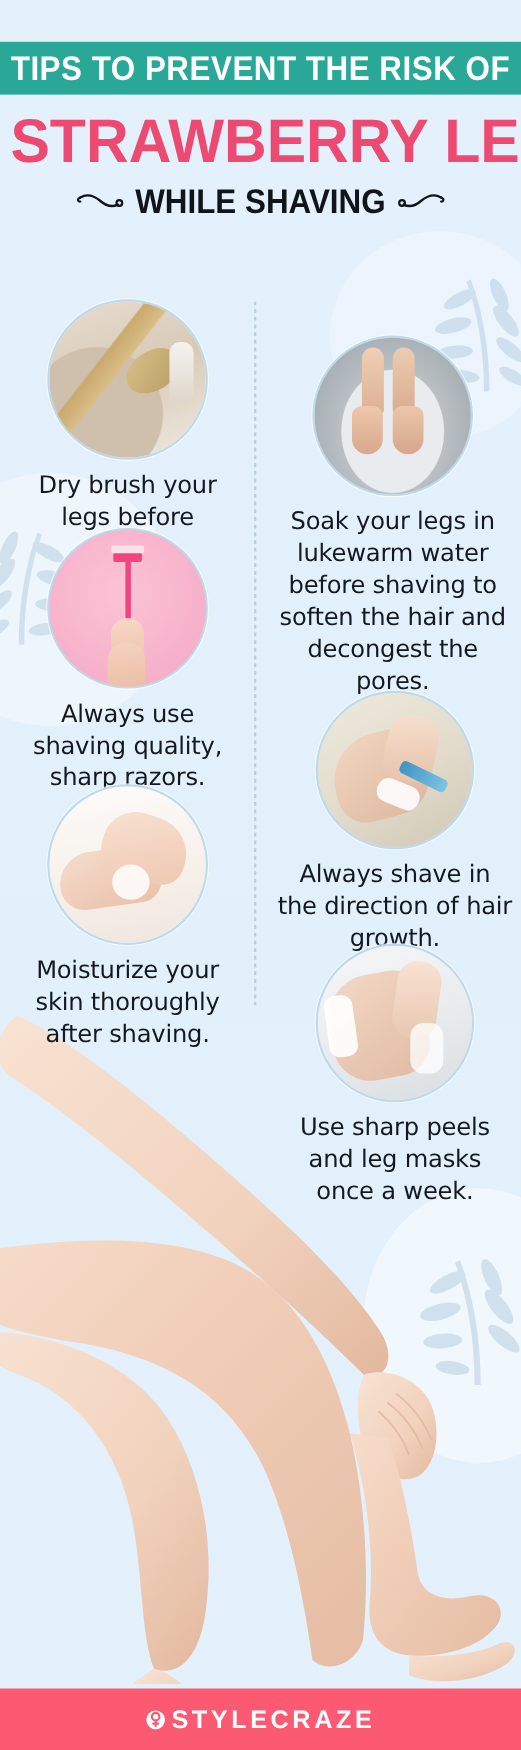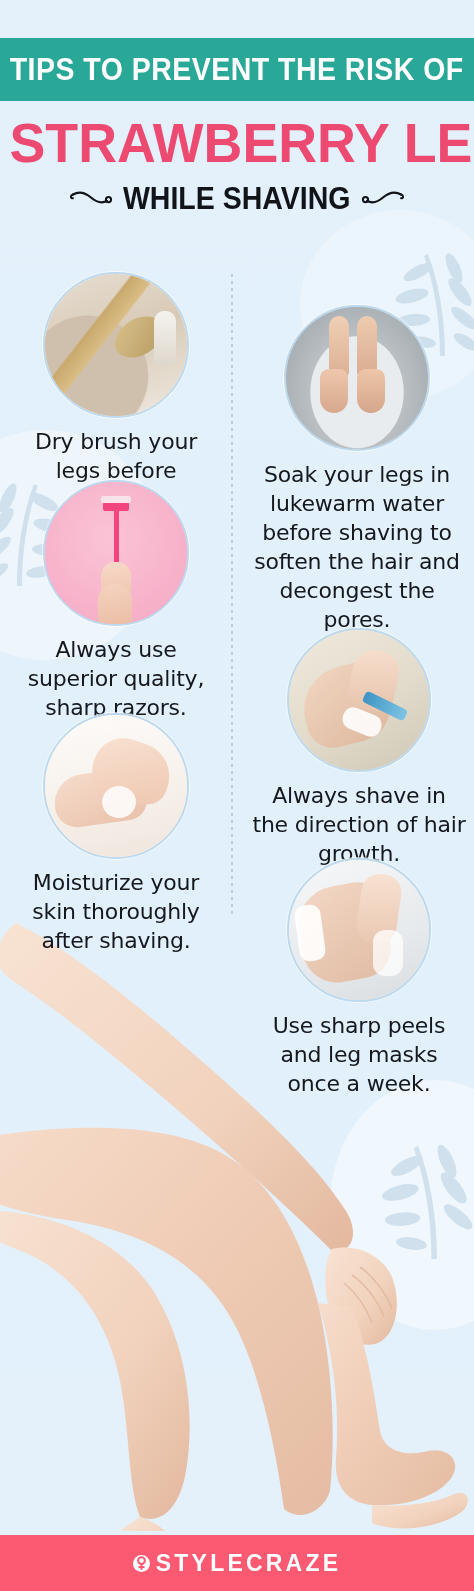--- a/index.html
+++ b/index.html
@@ -14,21 +14,21 @@
         background:linear-gradient(180deg,#e4f1fb 0%,#e2f0fb 55%,#e4f1fb 100%);}
 
   
   .bg-blob{position:absolute;border-radius:50%;background:#ffffff;opacity:.45;}
   .leaf{position:absolute;opacity:.55;}
 
   
   .top-pad{height:38px;}
   .banner{
     background:#2aa897;
-    height:63px;width:100%;
+    height:48px;width:100%;
     display:flex;align-items:center;justify-content:center;
     position:relative;z-index:4;
   }
   .banner-text{
     color:#ffffff;
     font-family:"Liberation Sans Narrow","Liberation Sans",sans-serif;
     font-weight:bold;
     font-size:31px;
     letter-spacing:.5px;
     transform:scaleX(.92);
@@ -212,21 +212,21 @@
              background:#f2447f;border-radius:2px;"></div>
         <div style="position:absolute;left:50%;top:14%;width:26px;height:9px;margin-left:-13px;
              background:#f2447f;border-radius:2px;"></div>
         <div style="position:absolute;left:50%;top:10%;width:30px;height:7px;margin-left:-15px;
              background:#fbe1ea;border-radius:2px;"></div>
         <div style="position:absolute;left:48%;top:56%;width:30px;height:44px;margin-left:-12px;
              background:linear-gradient(170deg,#f7d9c8,#eec0a8);border-radius:14px 14px 9px 9px;"></div>
         <div style="position:absolute;left:46%;top:72%;width:34px;height:52px;margin-left:-12px;
              background:linear-gradient(170deg,#f5d3c0,#e9b89f);border-radius:16px;"></div>
       </div>
-      <div class="cap">Always use superior quality, sharp razors.</div>
+      <div class="cap">Always use shaving quality, sharp razors.</div>
     </div>
 
     <div class="tip" style="left:9px;top:455px;width:214px;">
       <div class="circ" style="width:142px;height:142px;background:#f8f4f0;">
         <div class="ph" style="background:linear-gradient(170deg,#fdfbf9 0%,#f6f0ea 60%,#efe6dd 100%);"></div>
         <div style="position:absolute;left:6%;top:40%;width:92px;height:52px;border-radius:40px 18px 26px 30px;
              background:linear-gradient(160deg,#f6dccb,#e9c1ab);transform:rotate(-8deg);"></div>
         <div style="position:absolute;left:34%;top:18%;width:78px;height:58px;border-radius:30px 34px 20px 24px;
              background:linear-gradient(150deg,#f9e2d2,#eec7b1);transform:rotate(18deg);"></div>
         <div style="position:absolute;left:40%;top:50%;width:34px;height:32px;border-radius:50%;

